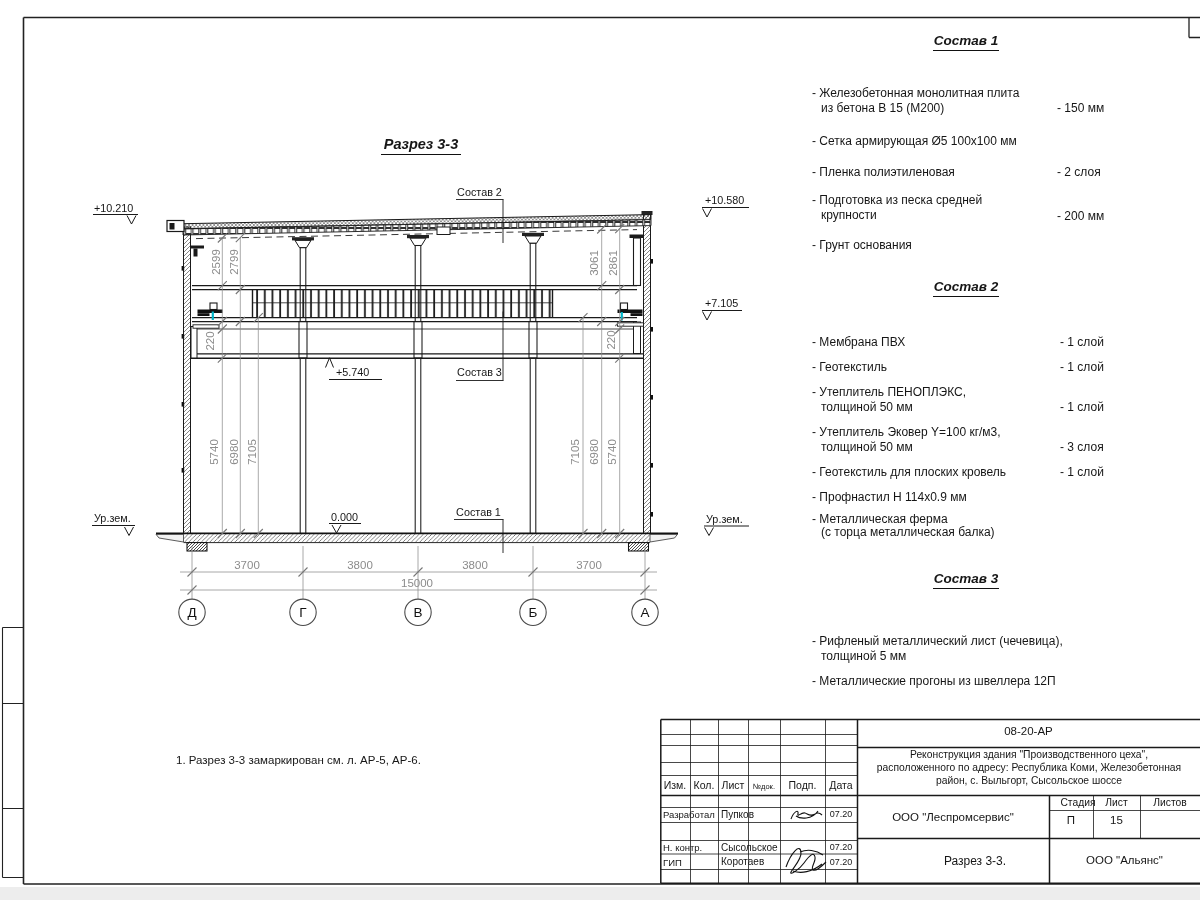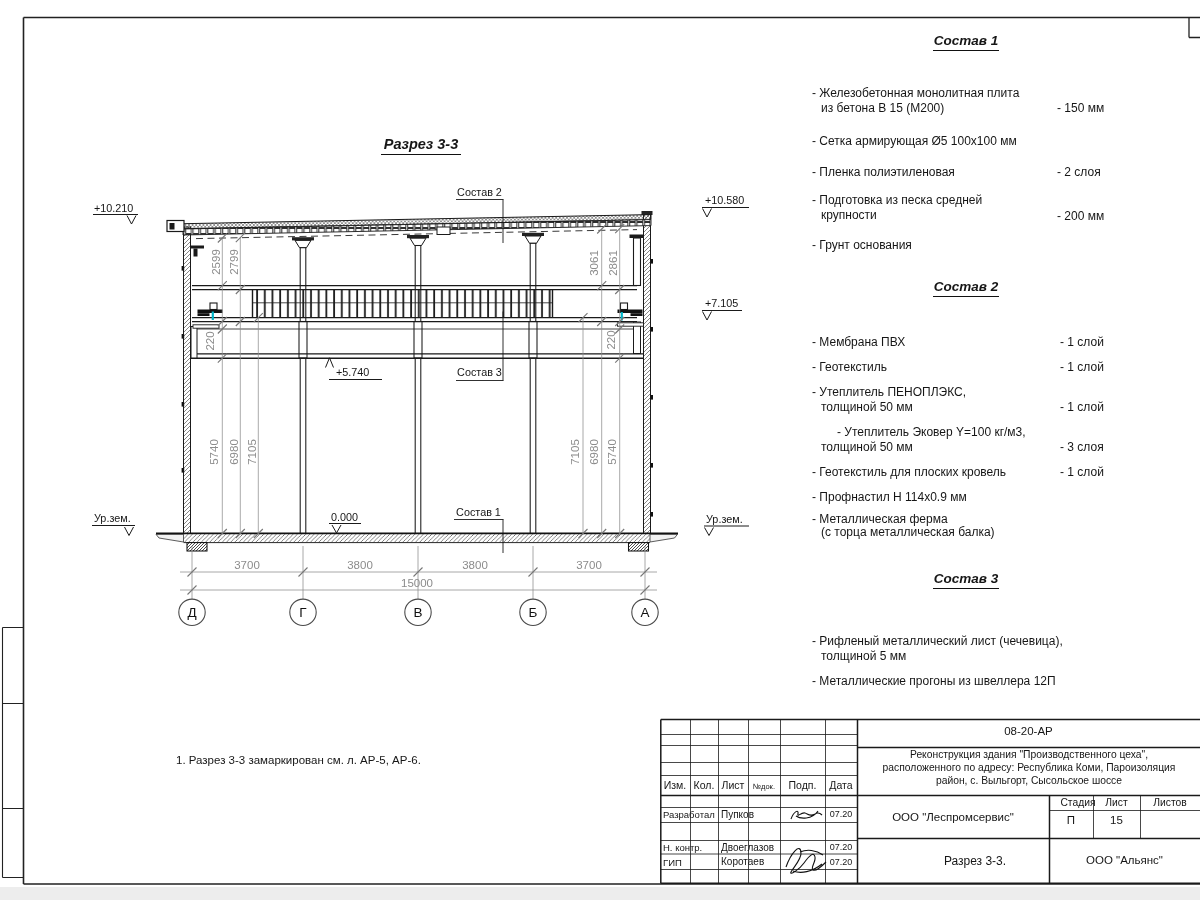--- a/index.html
+++ b/index.html
@@ -232,21 +232,21 @@
 <div class="t" style="left:812px;top:238px;">- Грунт основания</div>
 
 <div class="hdr" style="left:933px;top:279px;width:66px;">Состав 2</div>
 <div class="t" style="left:812px;top:335px;">- Мембрана ПВХ</div>
 <div class="t" style="left:1060px;top:335px;">- 1 слой</div>
 <div class="t" style="left:812px;top:360px;">- Геотекстиль</div>
 <div class="t" style="left:1060px;top:360px;">- 1 слой</div>
 <div class="t" style="left:812px;top:385px;">- Утеплитель ПЕНОПЛЭКС,</div>
 <div class="t" style="left:821px;top:400px;">толщиной 50 мм</div>
 <div class="t" style="left:1060px;top:400px;">- 1 слой</div>
-<div class="t" style="left:812px;top:425px;margin-left:25px;">- Утеплитель Эковер Y=100 кг/м3,</div>
+<div class="t" style="left:812px;top:425px;">- Утеплитель Эковер Y=100 кг/м3,</div>
 <div class="t" style="left:821px;top:440px;">толщиной 50 мм</div>
 <div class="t" style="left:1060px;top:440px;">- 3 слоя</div>
 <div class="t" style="left:812px;top:465px;">- Геотекстиль для плоских кровель</div>
 <div class="t" style="left:1060px;top:465px;">- 1 слой</div>
 <div class="t" style="left:812px;top:490px;">- Профнастил Н 114х0.9 мм</div>
 <div class="t" style="left:812px;top:512px;">- Металлическая ферма</div>
 <div class="t" style="left:821px;top:525px;">(с торца металлическая балка)</div>
 
 <div class="hdr" style="left:933px;top:571px;width:66px;">Состав 3</div>
 <div class="t" style="left:812px;top:634px;">- Рифленый металлический лист (чечевица),</div>
@@ -259,29 +259,29 @@
 <div class="tb ctr" style="left:690px;top:779px;width:28px;font-size:10.5px;">Кол.</div>
 <div class="tb ctr" style="left:718px;top:779px;width:30px;font-size:10.5px;">Лист</div>
 <div class="tb ctr" style="left:748px;top:782px;width:32px;font-size:7.5px;">№док.</div>
 <div class="tb ctr" style="left:780px;top:779px;width:45px;font-size:10.5px;">Подп.</div>
 <div class="tb ctr" style="left:825px;top:779px;width:32px;font-size:10.5px;">Дата</div>
 
 <div class="tb" style="left:663px;top:809px;font-size:9.5px;">Разработал</div>
 <div class="tb" style="left:721px;top:808.5px;font-size:10px;">Пупков</div>
 <div class="tb ctr" style="left:825px;top:809px;width:32px;font-size:9px;">07.20</div>
 <div class="tb" style="left:663px;top:842px;font-size:9.5px;">Н. контр.</div>
-<div class="tb" style="left:721px;top:841.5px;font-size:10px;">Двоеглазов</div>
+<div class="tb" style="left:721px;top:841.5px;font-size:10px;">Сысольское</div>
 <div class="tb ctr" style="left:825px;top:842px;width:32px;font-size:9px;">07.20</div>
 <div class="tb" style="left:663px;top:856.5px;font-size:9.5px;">ГИП</div>
 <div class="tb" style="left:721px;top:856px;font-size:10px;">Коротаев</div>
 <div class="tb ctr" style="left:825px;top:856.5px;width:32px;font-size:9px;">07.20</div>
 
 <div class="tb ctr" style="left:857px;top:725px;width:343px;font-size:11.5px;">08-20-АР</div>
 <div class="tb ctr" style="left:858px;top:749px;width:342px;font-size:10.3px;">Реконструкция здания "Производственного цеха",</div>
-<div class="tb ctr" style="left:858px;top:762px;width:342px;font-size:10.3px;">расположенного по адресу: Республика Коми, Пароизоляция</div>
+<div class="tb ctr" style="left:858px;top:762px;width:342px;font-size:10.3px;">расположенного по адресу: Республика Коми, Железобетонная</div>
 <div class="tb ctr" style="left:858px;top:775px;width:342px;font-size:10.3px;">район, с. Выльгорт, Сысольское шоссе</div>
 
 <div class="tb ctr" style="left:1049px;top:797px;width:44px;font-size:10.3px;margin-left:7px;">Стадия</div>
 <div class="tb ctr" style="left:1093px;top:797px;width:47px;font-size:10.3px;">Лист</div>
 <div class="tb ctr" style="left:1140px;top:797px;width:60px;font-size:10.3px;">Листов</div>
 <div class="tb ctr" style="left:1049px;top:813.5px;width:44px;font-size:11.5px;">П</div>
 <div class="tb ctr" style="left:1093px;top:813.5px;width:47px;font-size:11.5px;">15</div>
 
 <div class="tb ctr" style="left:857px;top:811px;width:192px;font-size:11.5px;">ООО "Леспромсервис"</div>
 <div class="tb ctr" style="left:879px;top:854px;width:192px;font-size:12px;">Разрез 3-3.</div>

